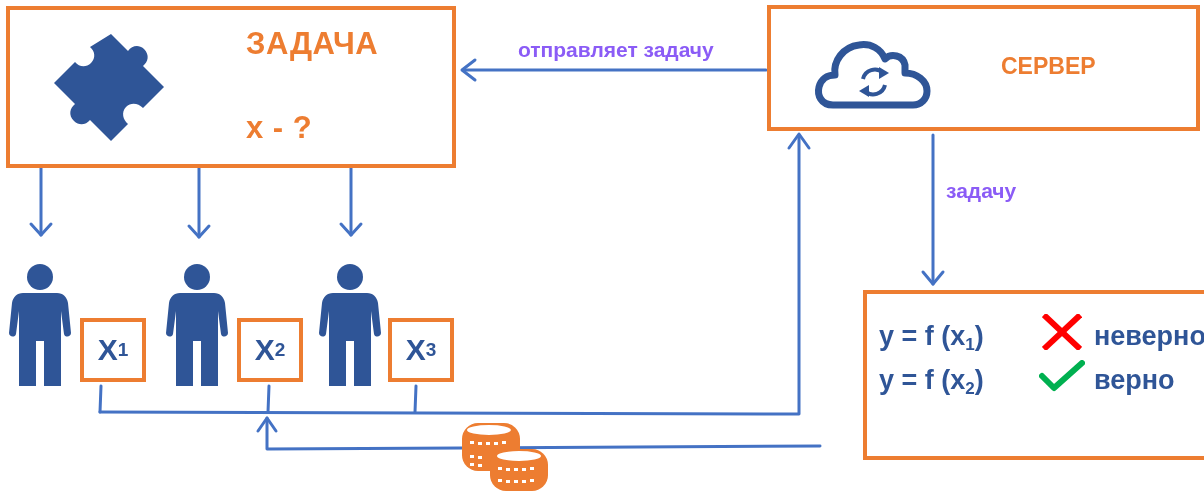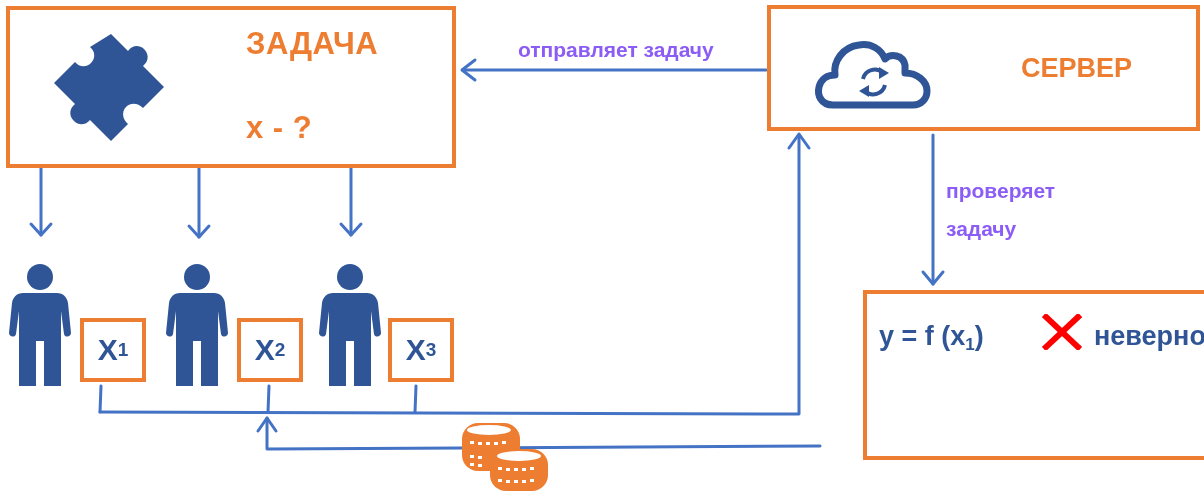--- a/index.html
+++ b/index.html
@@ -62,25 +62,24 @@
 <div class="box" style="left:767px;top:5px;width:433px;height:126px;">
   <svg class="abs" style="left:42px;top:22px;" width="126" height="80" viewBox="0 0 126 80">
     <path fill="none" stroke="#2F5597" stroke-width="7" stroke-linejoin="round" d="M20 74 C8 74 4 64 6 56 C8 48 14 44 22 44 C20 30 30 16 46 14 C58 12 68 18 72 28 C78 22 90 24 92 34 C92 38 92 40 92 42 C104 42 114 50 114 60 C114 68 108 74 100 74 Z"></path>
     <g fill="none" stroke="#2F5597" stroke-width="4">
       <path d="M50 48 A12 12 0 0 1 70 42"></path>
       <path d="M72 54 A12 12 0 0 1 52 60"></path>
     </g>
     <polygon fill="#2F5597" points="66,36 76,42 66,48"></polygon>
     <polygon fill="#2F5597" points="56,54 46,60 56,66"></polygon>
   </svg>
-  <div class="abs orange" style="left:230px;top:44px;font-size:27px;margin-left:20px;">СЕРВЕР</div>
+  <div class="abs orange" style="left:230px;top:44px;font-size:23px;">СЕРВЕР</div>
 </div>
 
 <div class="abs gray" style="left:946px;top:172px;font-size:21px;line-height:38px;">
-  <div>проверяет</div>
   <div>задачу</div>
 </div>
 
 <svg class="abs" style="left:9px;top:263px;" width="62" height="124" viewBox="0 0 62 124">
   <circle cx="31" cy="14" r="13" fill="#2F5597"></circle>
   <path fill="#2F5597" d="M14 30 L48 30 C54 30 58 34 59 40 L62 70 C62 74 56 75 55 71 L52 48 L52 123 L35 123 L35 78 L27 78 L27 123 L10 123 L10 48 L7 71 C6 75 0 74 0 70 L3 40 C4 34 8 30 14 30 Z"></path>
 </svg>
 <div class="xbox blue" style="left:80px;top:318px;">
   <span>X</span>
     <sub>1</sub>
@@ -142,13 +141,22 @@
     <span class="mark">
       <svg width="40" height="36" viewBox="0 0 40 36">
           <g stroke="#FF0000" stroke-width="6" stroke-linecap="square">
             <line x1="4" y1="3" x2="36" y2="33"></line>
             <line x1="36" y1="3" x2="4" y2="33"></line>
           </g>
         </svg>
     </span>
     <span>неверно</span>
   </div>
+  <div class="res-row blue" style="top:66px;">
+    <span class="eq"><span>y = f (x</span><sub>2</sub><span>)</span></span>
+    <span class="mark">
+      <svg width="46" height="32" viewBox="0 0 46 32">
+          <polyline points="3,16 15,28 43,3" fill="none" stroke="#00B050" stroke-width="6" stroke-linecap="round" stroke-linejoin="round"></polyline>
+        </svg>
+    </span>
+    <span>верно</span>
+  </div>
 </div>
 
 </body></html>

